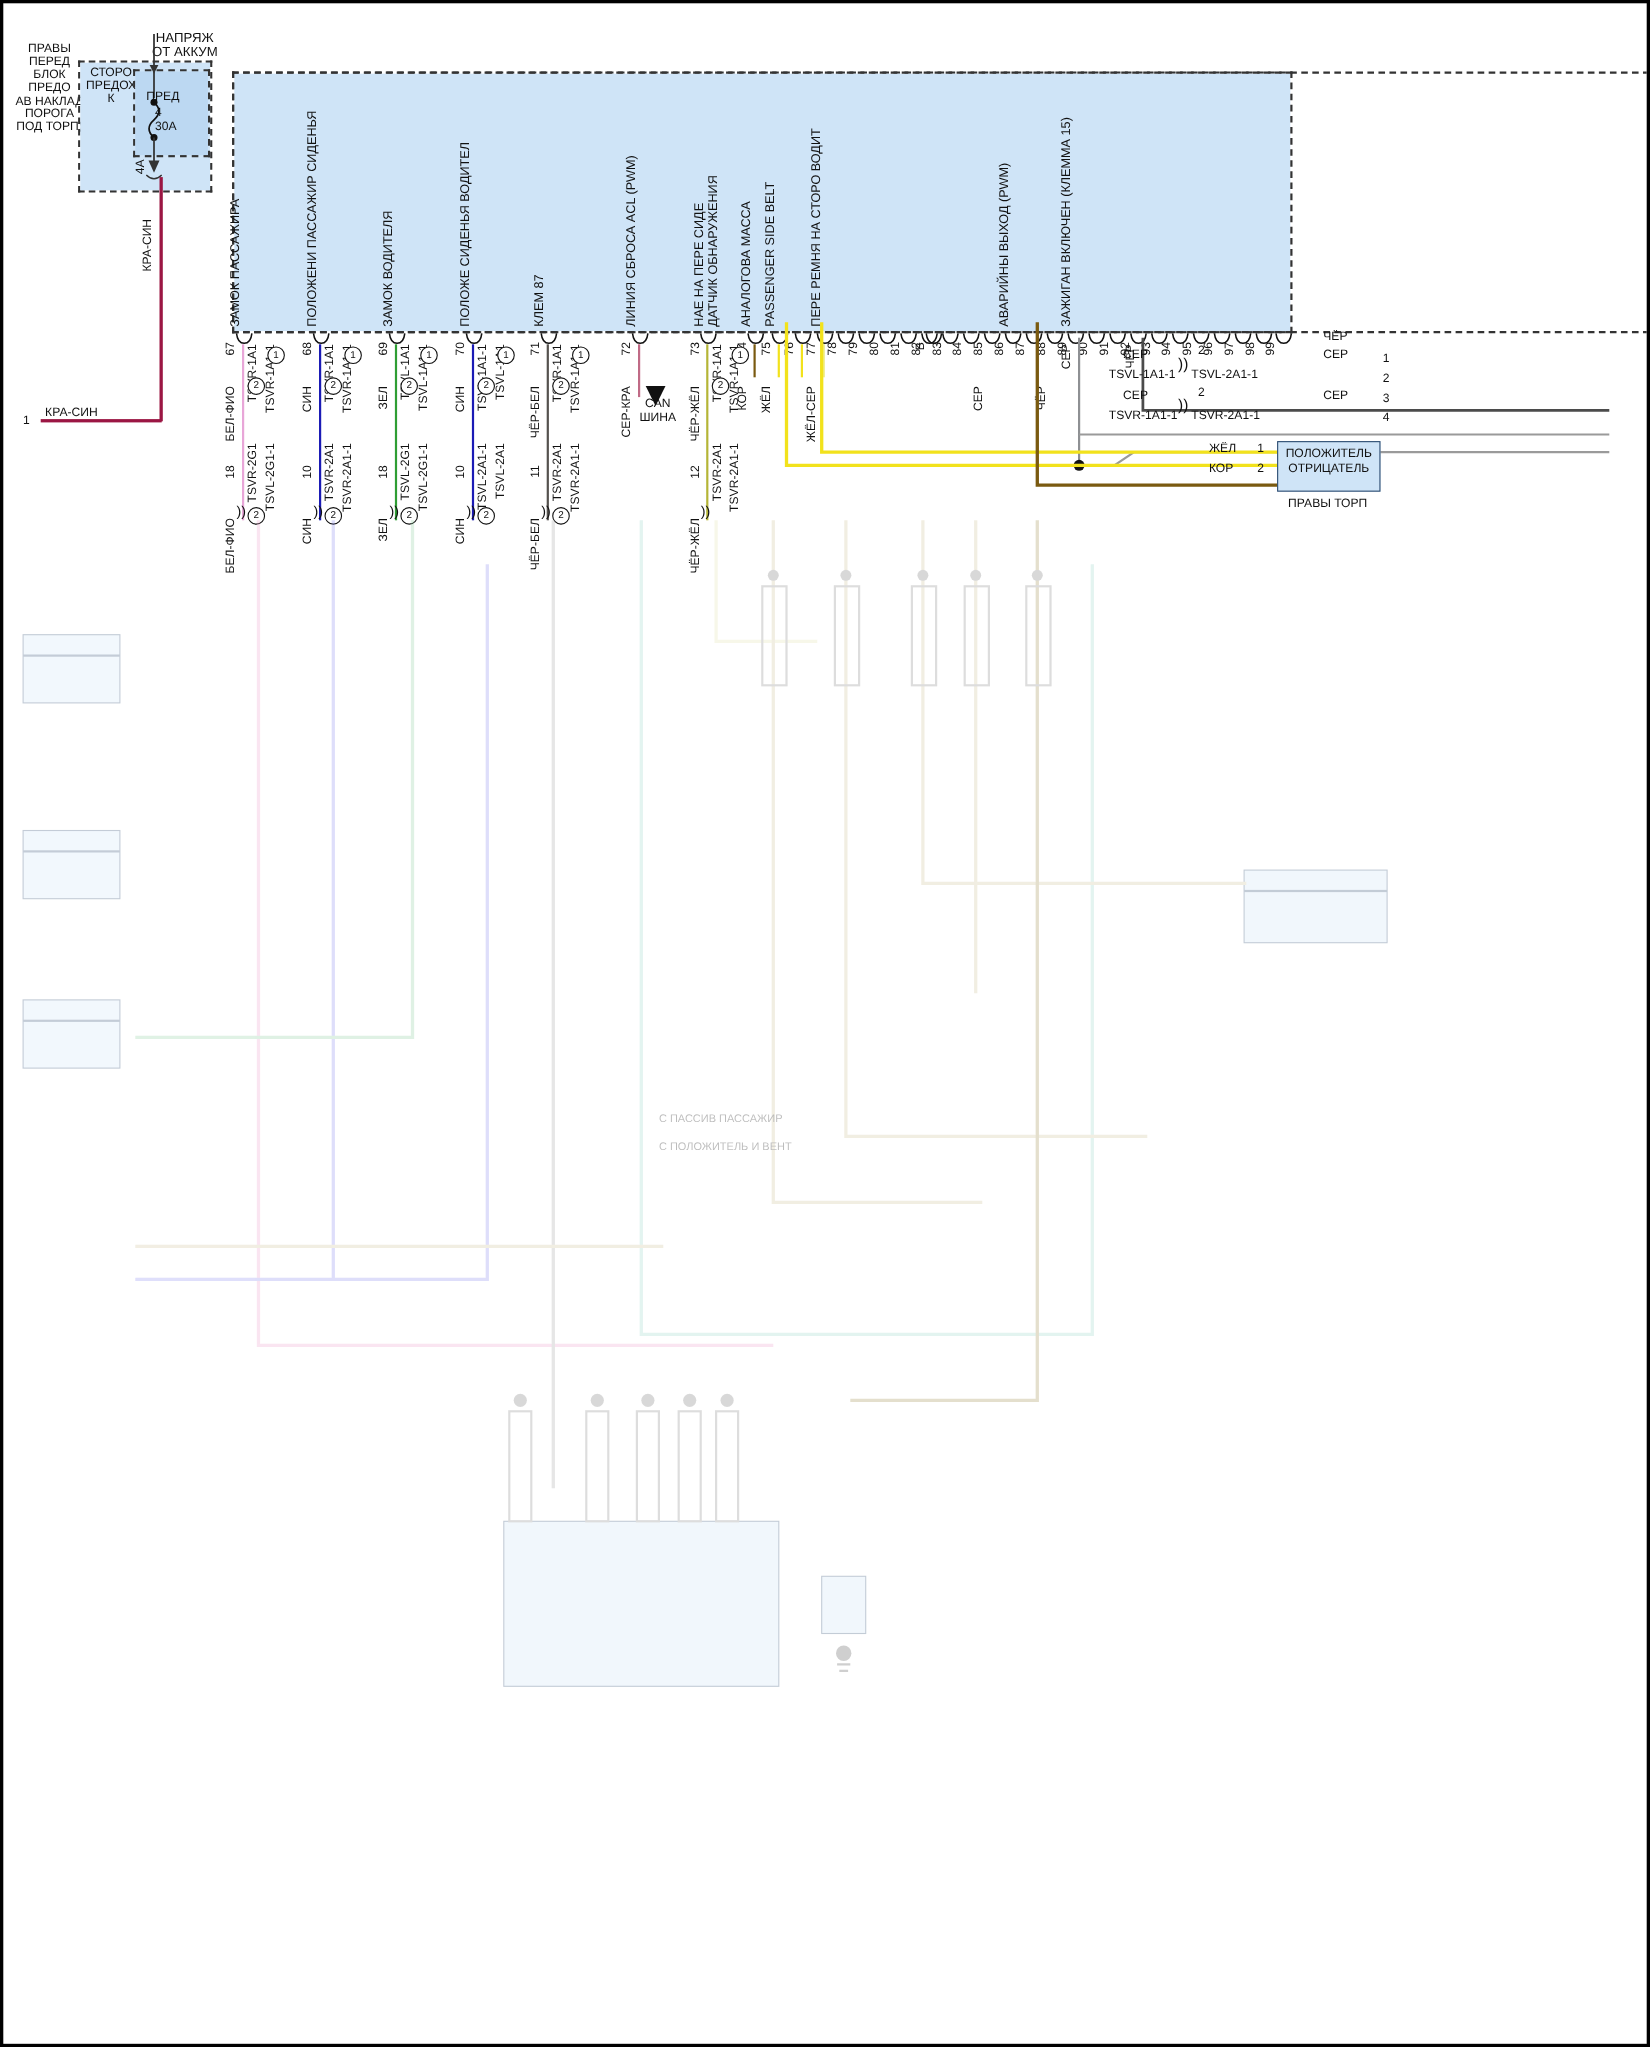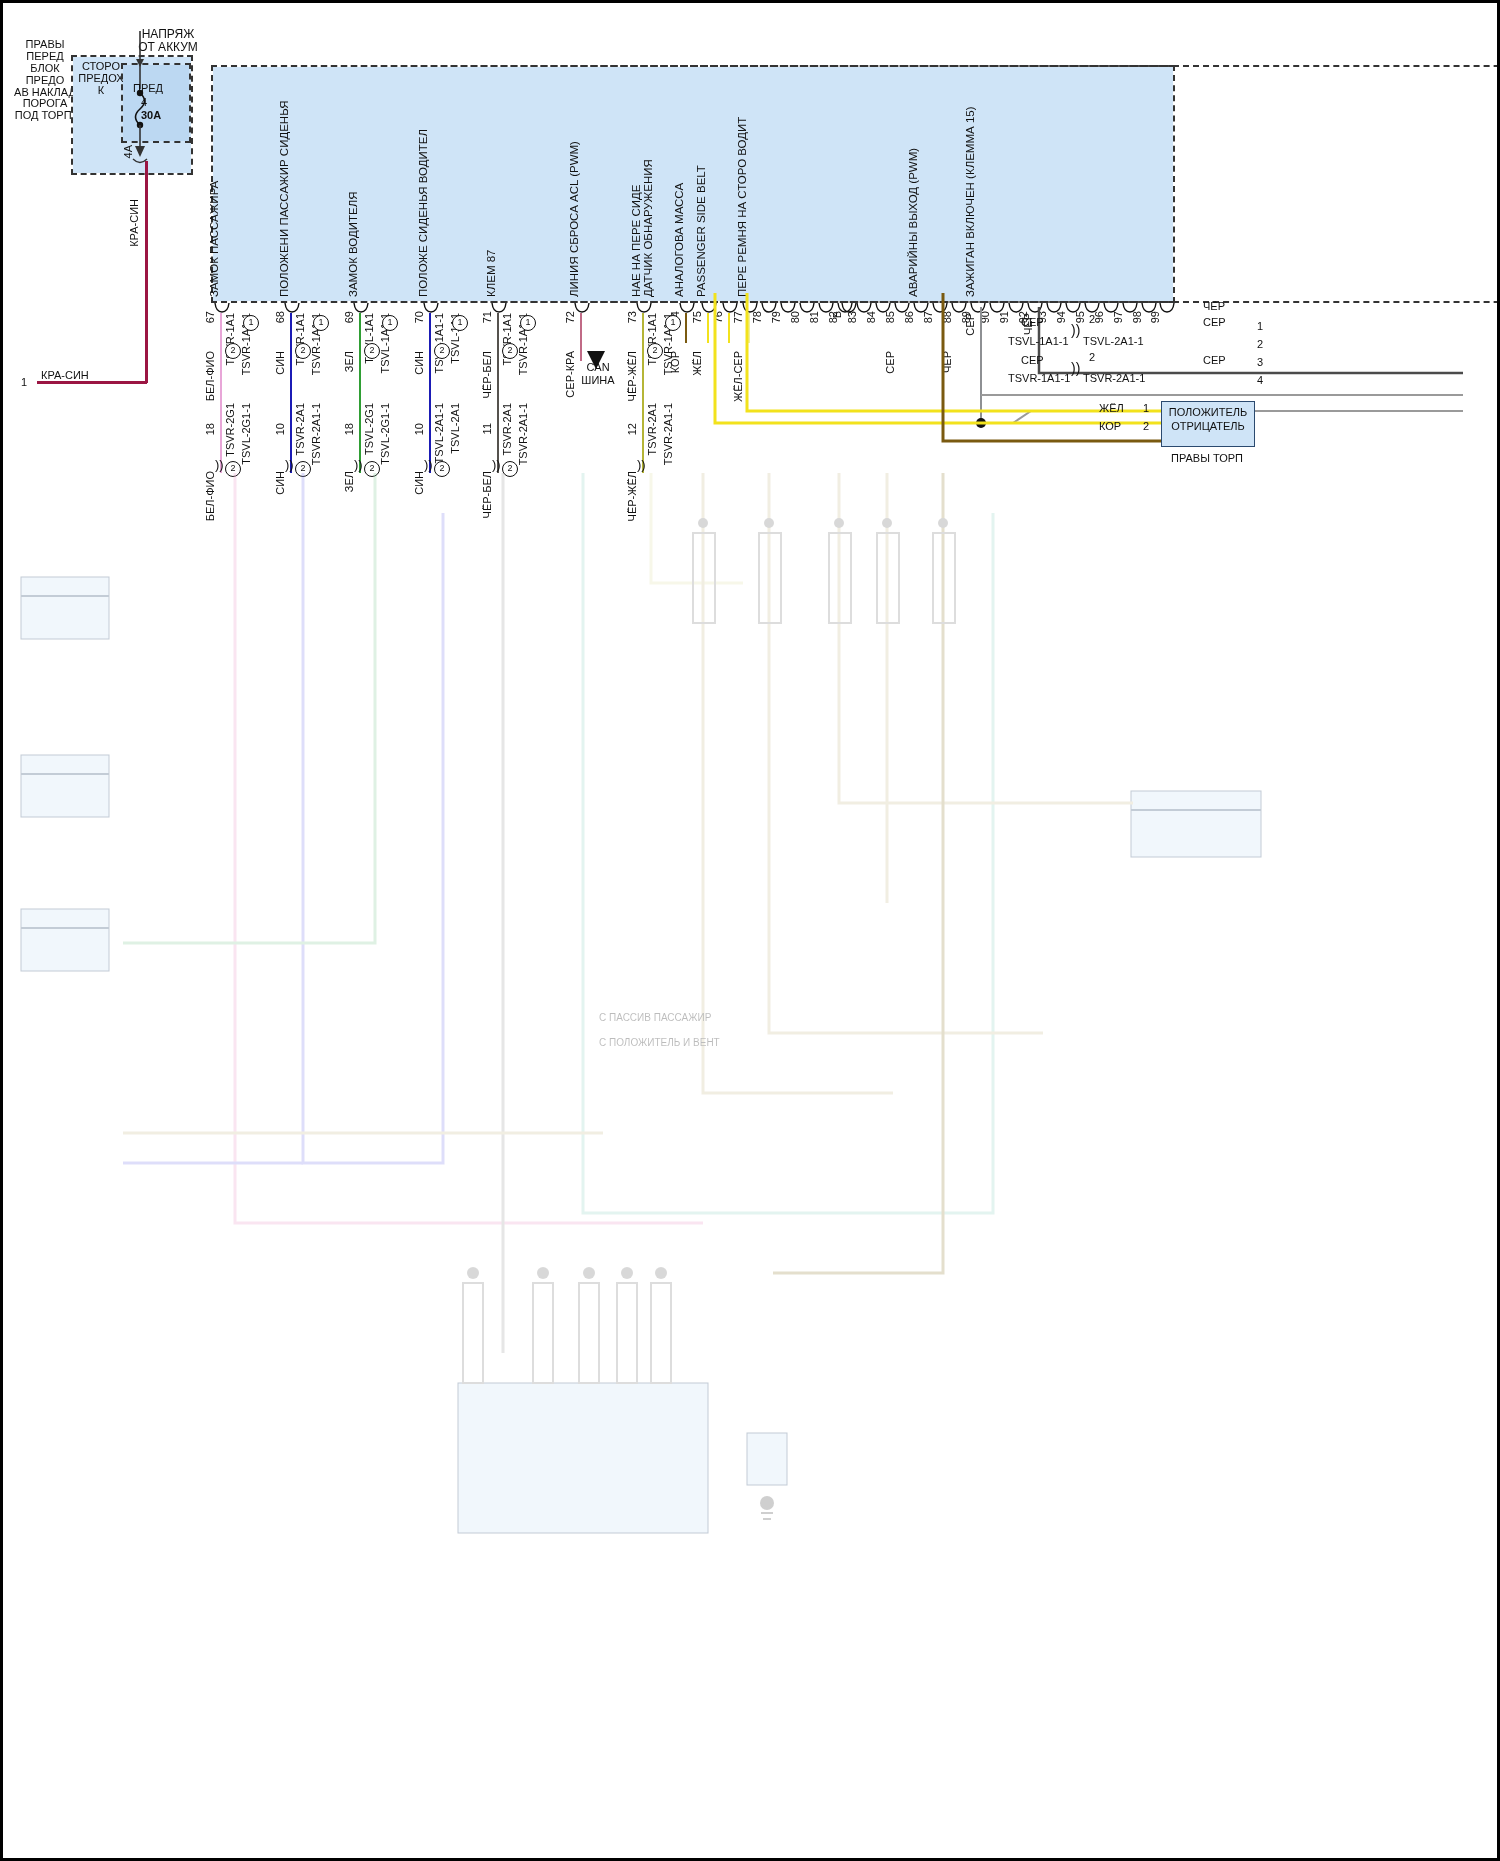--- a/index.html
+++ b/index.html
@@ -49,21 +49,21 @@
     <circle cx="27" cy="62" r="3.2" fill="#111"></circle>
     <path d="M27 62 q9 8 0 16 q-9 8 0 16" fill="none" stroke="#111" stroke-width="1.6"></path>
     <circle cx="27" cy="94" r="3.2" fill="#111"></circle>
     <line x1="27" y1="94" x2="27" y2="122" stroke="#333" stroke-width="1.6"></line>
     <polygon points="27,126 22,115 32,115" fill="#333"></polygon>
     <path d="M20 128 q7 7 14 0" fill="none" stroke="#333" stroke-width="1.3"></path>
   </svg>
 
   <div class="abs txt" style="left:130px;top:80px;font-size:11px;">ПРЕД</div>
   <div class="abs txt" style="left:138px;top:94px;font-size:11px;">4</div>
-  <div class="abs txt" style="left:138px;top:107px;font-size:11px;font-weight:bold;">30A</div>
+  <div class="abs txt" style="left:138px;top:107px;font-size:11px;">30A</div>
   <div class="abs vt txt" style="left:120px;top:142px;font-size:11px;">4A</div>
 
   <div class="abs" style="left:142px;top:158px;width:2.5px;height:222px;background:#9b1643;"></div>
   <div class="abs" style="left:34px;top:378px;width:110px;height:2.5px;background:#9b1643;"></div>
   <div class="abs vt txt" style="left:126px;top:196px;font-size:11px;">КРА-СИН</div>
   <div class="abs txt" style="left:18px;top:374px;font-size:11px;">1</div>
   <div class="abs txt" style="left:38px;top:367px;font-size:11px;">КРА-СИН</div>
 
 
   <div class="abs dashbox" style="left:208px;top:62px;width:1960px;height:238px;" id="module-box"></div>

